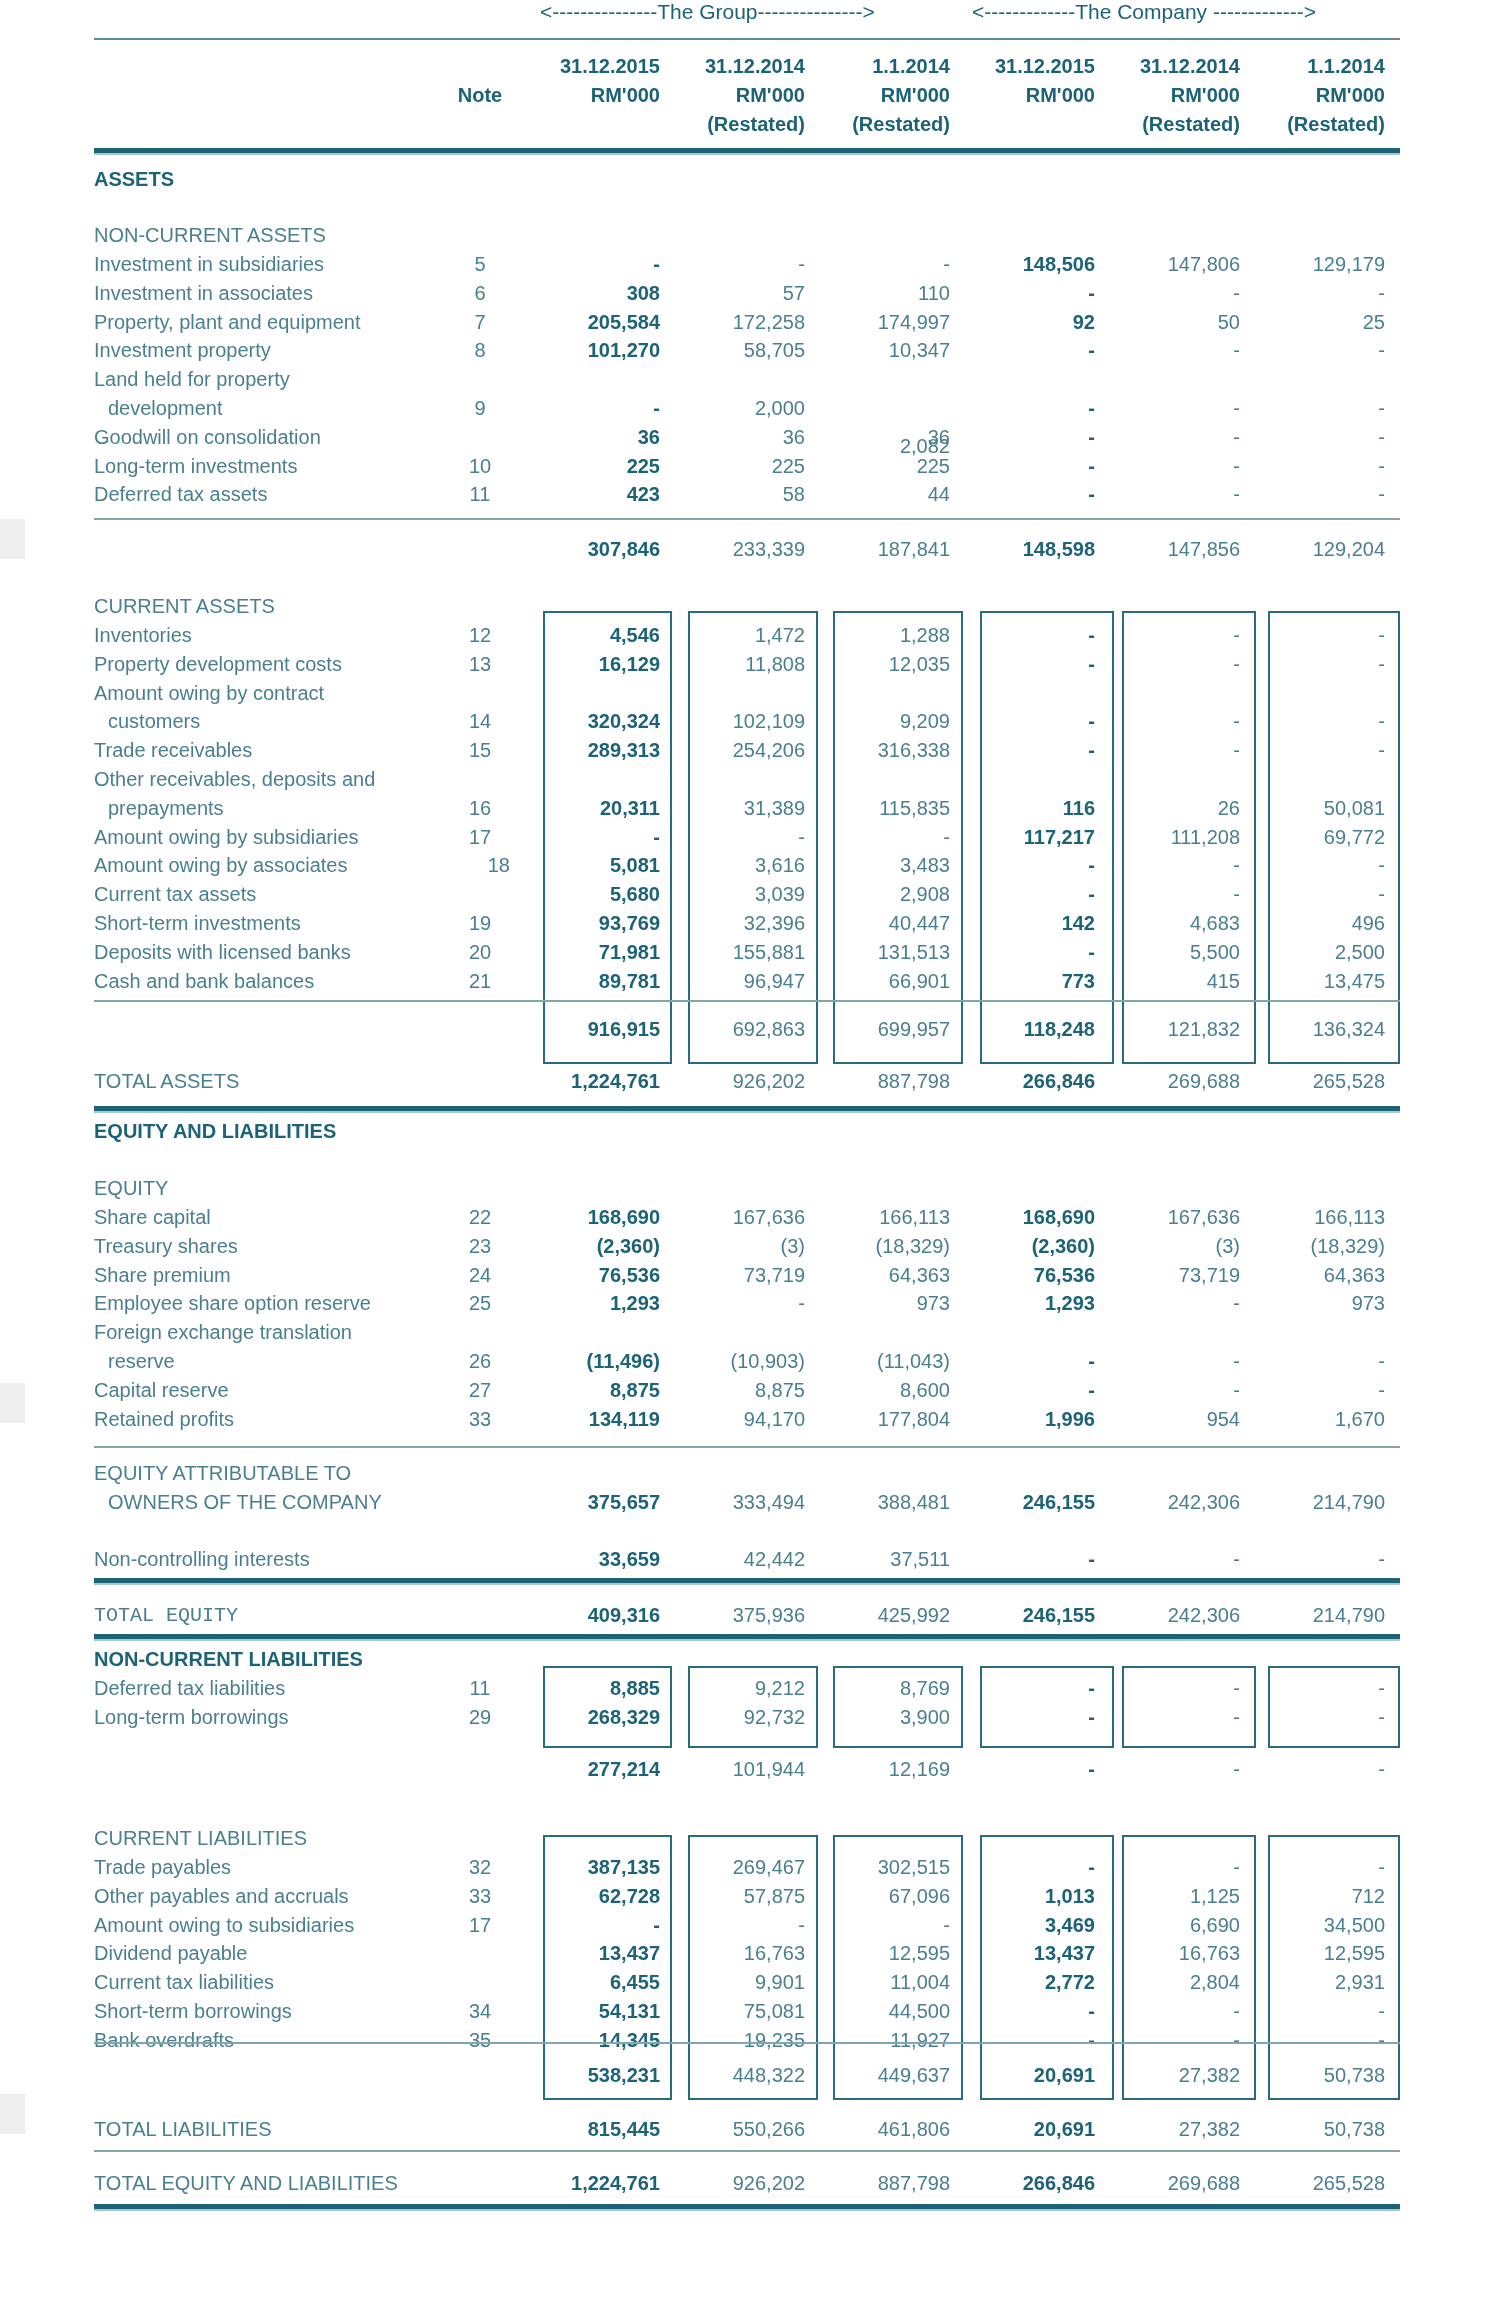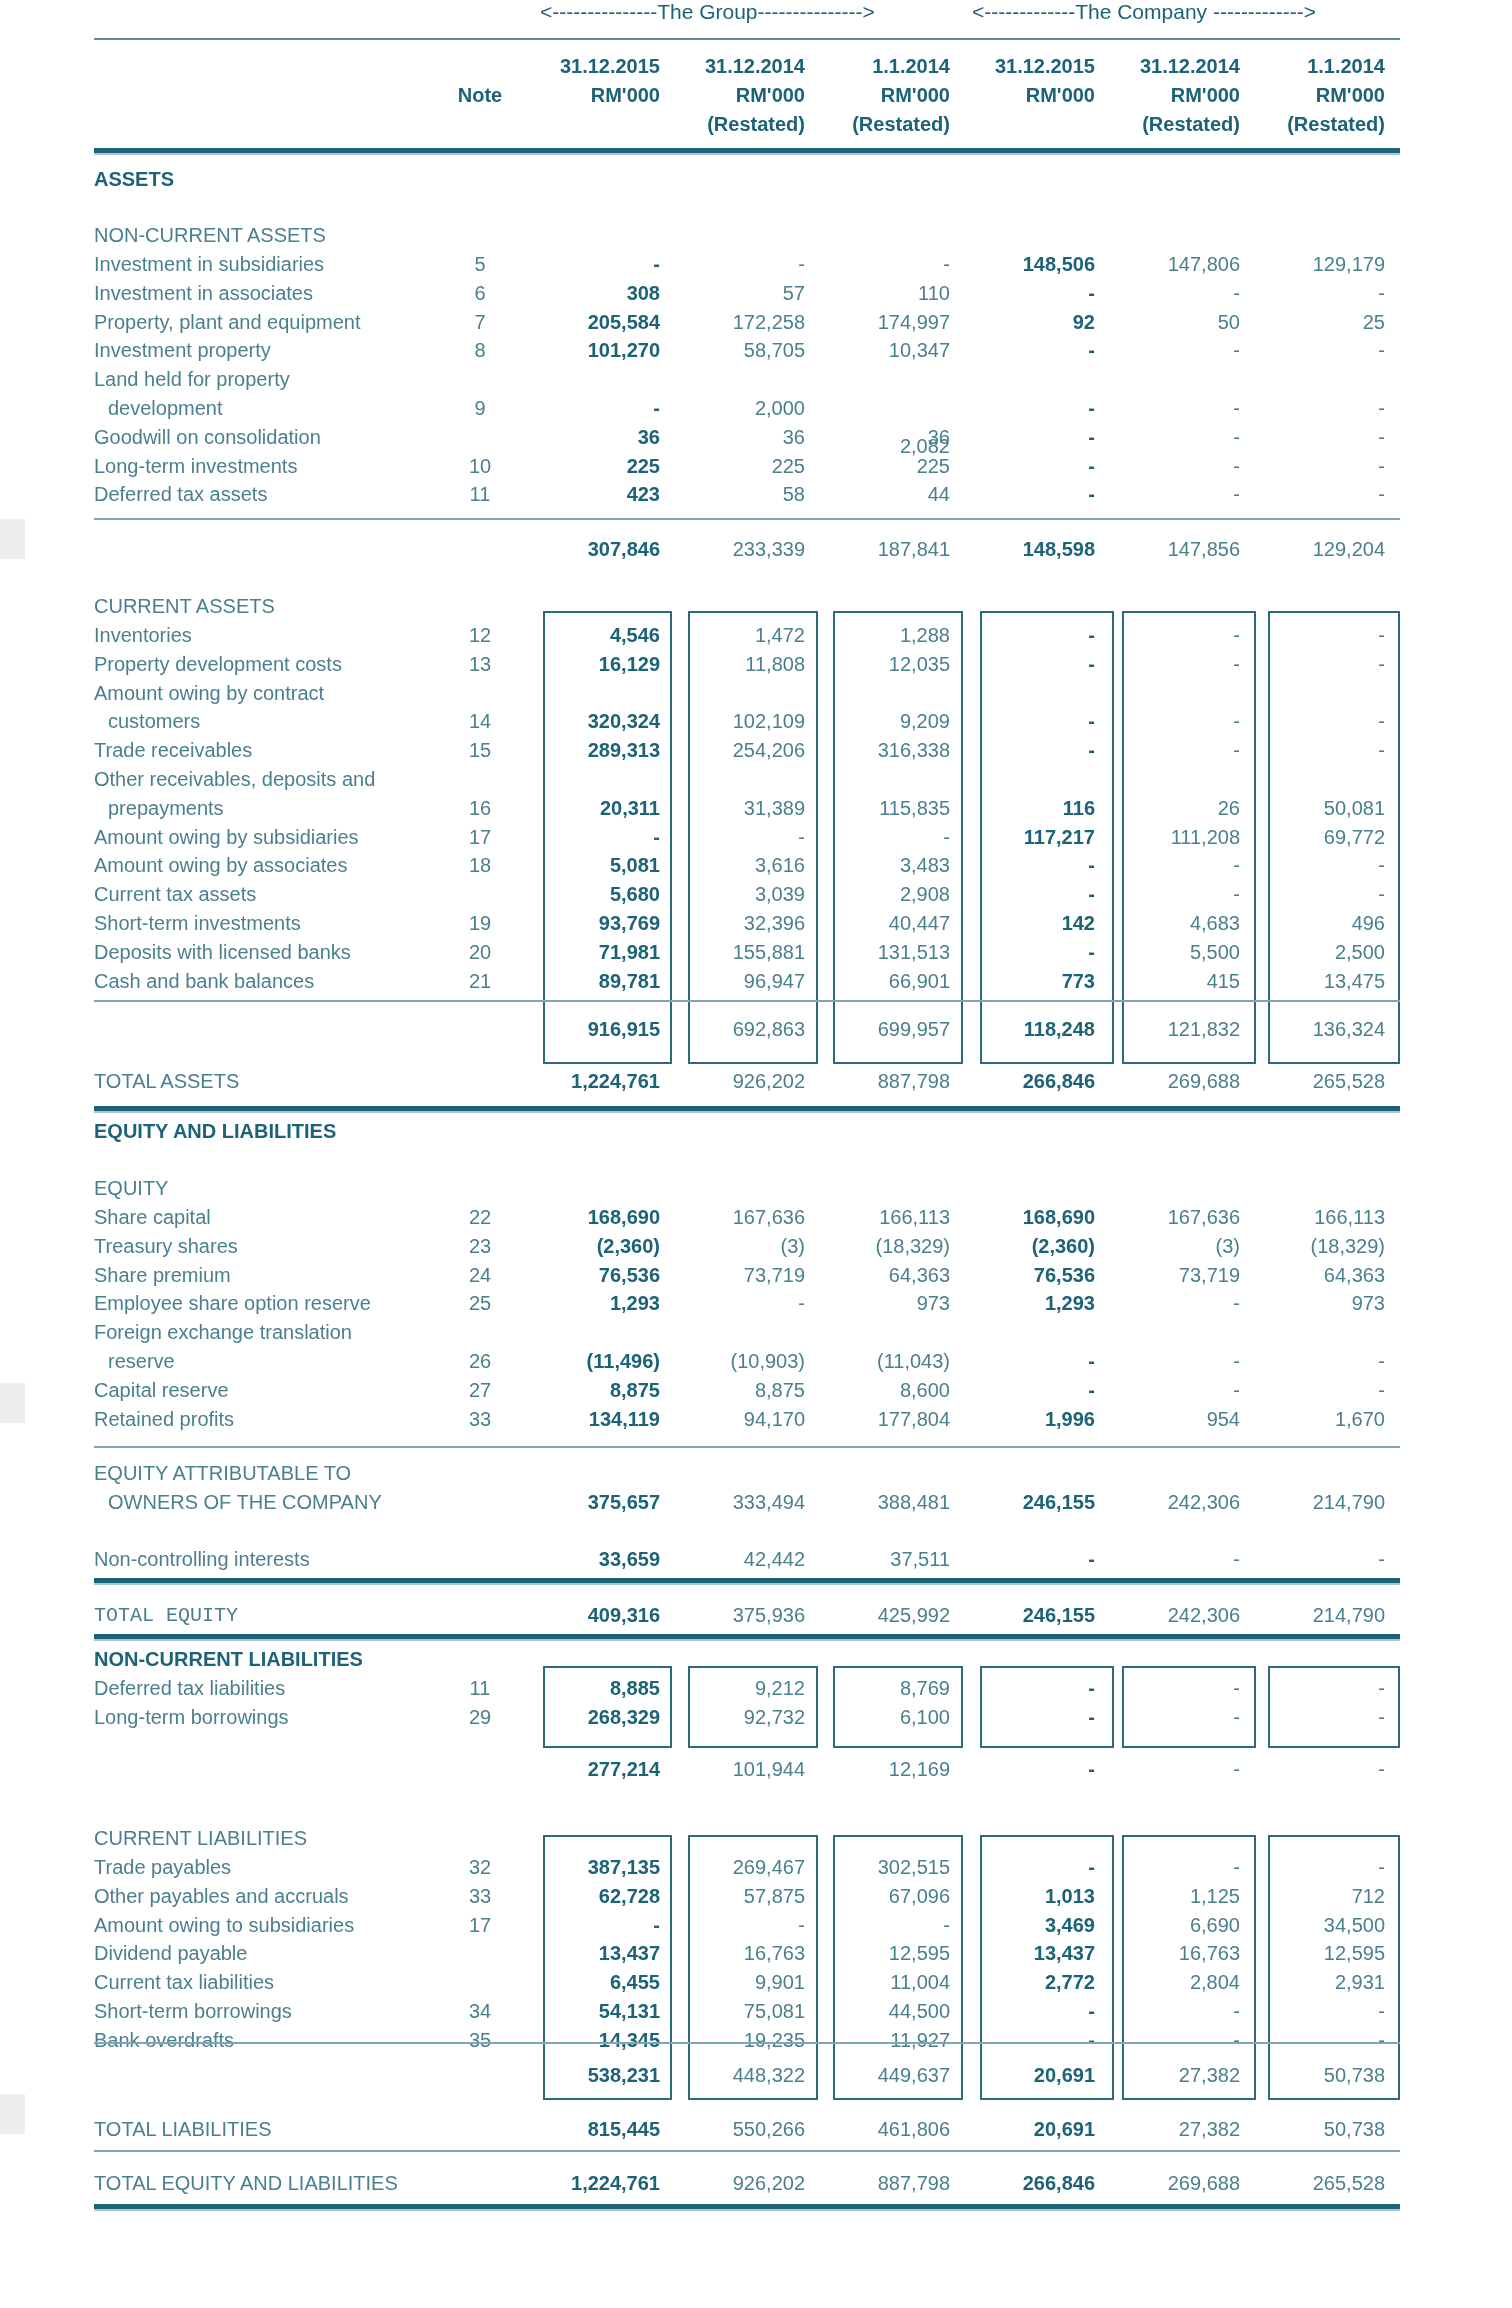--- a/index.html
+++ b/index.html
@@ -175,21 +175,21 @@
       <div class="abs val" style="left:1245px;top:796.7999999999997px;">50,081</div>
       <div class="abs lbl" style="left:94px;top:825.5999999999997px;">Amount owing by subsidiaries</div>
       <div class="abs note" style="left:450px;top:825.5999999999997px;">17</div>
       <div class="abs val b" style="left:520px;top:825.5999999999997px;">-</div>
       <div class="abs val" style="left:665px;top:825.5999999999997px;">-</div>
       <div class="abs val" style="left:810px;top:825.5999999999997px;">-</div>
       <div class="abs val b" style="left:955px;top:825.5999999999997px;">117,217</div>
       <div class="abs val" style="left:1100px;top:825.5999999999997px;">111,208</div>
       <div class="abs val" style="left:1245px;top:825.5999999999997px;">69,772</div>
       <div class="abs lbl" style="left:94px;top:854.3999999999996px;">Amount owing by associates</div>
-      <div class="abs note" style="left:450px;top:854.3999999999996px;">18</div>
+      <div class="abs note" style="left:450px;top:854.3999999999996px;text-align:right;">18</div>
       <div class="abs val b" style="left:520px;top:854.3999999999996px;">5,081</div>
       <div class="abs val" style="left:665px;top:854.3999999999996px;">3,616</div>
       <div class="abs val" style="left:810px;top:854.3999999999996px;">3,483</div>
       <div class="abs val b" style="left:955px;top:854.3999999999996px;">-</div>
       <div class="abs val" style="left:1100px;top:854.3999999999996px;">-</div>
       <div class="abs val" style="left:1245px;top:854.3999999999996px;">-</div>
       <div class="abs lbl" style="left:94px;top:883.1999999999996px;">Current tax assets</div>
       <div class="abs note" style="left:450px;top:883.1999999999996px;"></div>
       <div class="abs val b" style="left:520px;top:883.1999999999996px;">5,680</div>
       <div class="abs val" style="left:665px;top:883.1999999999996px;">3,039</div>
@@ -332,21 +332,21 @@
       <div class="abs val b" style="left:520px;top:1677px;">8,885</div>
       <div class="abs val" style="left:665px;top:1677px;">9,212</div>
       <div class="abs val" style="left:810px;top:1677px;">8,769</div>
       <div class="abs val b" style="left:955px;top:1677px;">-</div>
       <div class="abs val" style="left:1100px;top:1677px;">-</div>
       <div class="abs val" style="left:1245px;top:1677px;">-</div>
       <div class="abs lbl" style="left:94px;top:1705.8px;">Long-term borrowings</div>
       <div class="abs note" style="left:450px;top:1705.8px;">29</div>
       <div class="abs val b" style="left:520px;top:1705.8px;">268,329</div>
       <div class="abs val" style="left:665px;top:1705.8px;">92,732</div>
-      <div class="abs val" style="left:810px;top:1705.8px;">6,100</div>
+      <div class="abs val" style="left:810px;top:1705.8px;">3,900</div>
       <div class="abs val b" style="left:955px;top:1705.8px;">-</div>
       <div class="abs val" style="left:1100px;top:1705.8px;">-</div>
       <div class="abs val" style="left:1245px;top:1705.8px;">-</div>
       <div class="abs val b" style="left:520px;top:1758px;">277,214</div>
       <div class="abs val" style="left:665px;top:1758px;">101,944</div>
       <div class="abs val" style="left:810px;top:1758px;">12,169</div>
       <div class="abs val b" style="left:955px;top:1758px;">-</div>
       <div class="abs val" style="left:1100px;top:1758px;">-</div>
       <div class="abs val" style="left:1245px;top:1758px;">-</div>
       <div class="abs lbl" style="left:94px;top:1827px;">CURRENT LIABILITIES</div>

